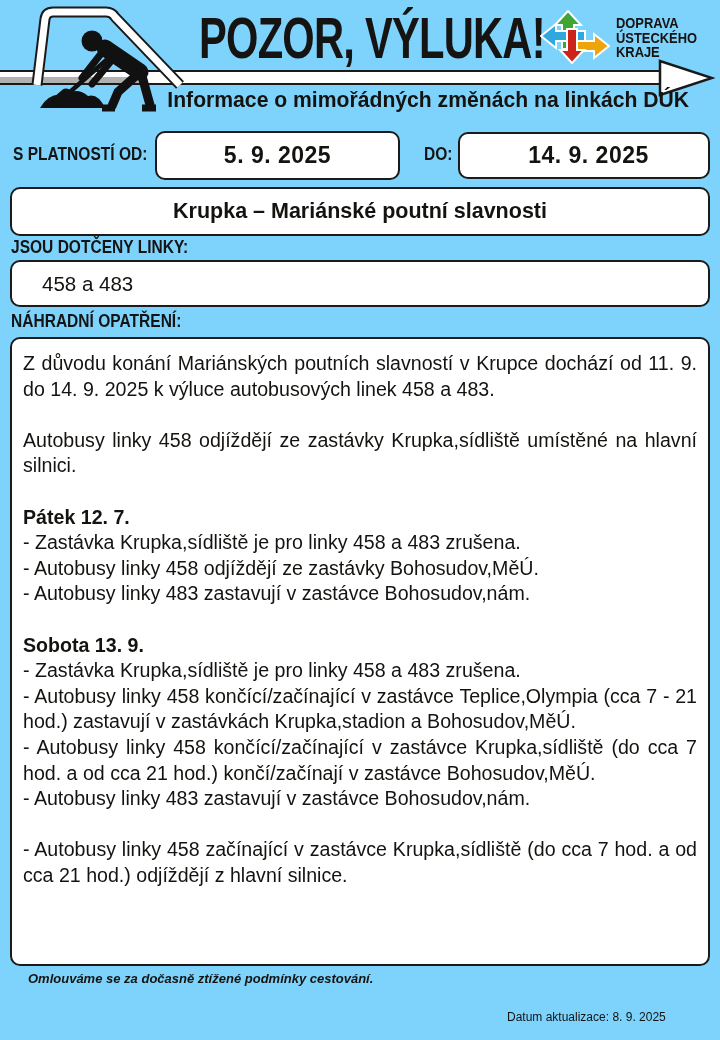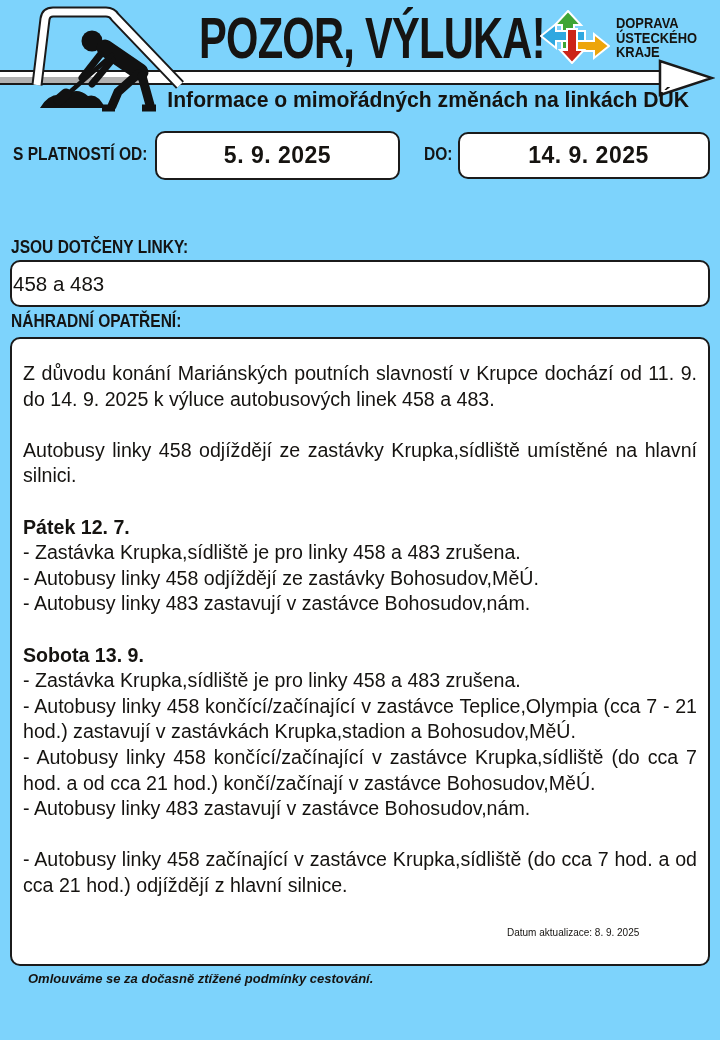--- a/index.html
+++ b/index.html
@@ -54,36 +54,36 @@
   .box-from  { left:155px; top:131px; width:245px; height:49px;
                display:flex; align-items:center; justify-content:center;
                font-size:23px; font-weight:bold; letter-spacing:.5px; }
   .box-to    { left:458px; top:132px; width:252px; height:47px;
                display:flex; align-items:center; justify-content:center;
                font-size:23px; font-weight:bold; letter-spacing:.5px;padding-left:9px; }
   .box-event { left:10px; top:187px; width:700px; height:49px;
                display:flex; align-items:center; justify-content:center;
                font-size:21.5px; font-weight:bold; }
   .box-lines { left:10px; top:260px; width:700px; height:47px;
-               display:flex; align-items:center; padding-left:1px;
+               display:flex; align-items:center; padding-left:30px;
                font-size:20.5px; }
   .box-main  { left:10px; top:337px; width:700px; height:629px;
-               padding:22px 11px; font-size:19.6px; line-height:25.6px; }
+               padding:12px 11px; font-size:19.6px; line-height:25.6px; }
 
   .body-para    { text-align:justify; }
   .body-heading { font-weight:bold; }
   .gap          { height:25.6px; }
 
   
   .footer-apology {
     position:absolute; left:28px; top:971px;
     font-weight:bold; font-style:italic; font-size:13px; white-space:nowrap;
   }
   .footer-updated {
-    position:absolute; left:507px; top:927px; font-size:10px; white-space:nowrap;
+    position:absolute; left:507px; top:1010px; font-size:12px; white-space:nowrap;
   }
 </style>
 </head>
 <body>
 
 <div class="poster">
 
   <div class="band">
     <div class="band-gray"></div>
   </div>
@@ -124,20 +124,21 @@
     <div>DOPRAVA</div>
     <div>ÚSTECKÉHO</div>
     <div>KRAJE</div>
   </div>
 
   <div class="label lbl-from">S PLATNOSTÍ OD:</div>
   <div class="wbox box-from">5. 9. 2025</div>
   <div class="label lbl-do">DO:</div>
   <div class="wbox box-to">14. 9. 2025</div>
 
+  <div class="wbox box-event">Krupka – Mariánské poutní slavnosti</div>
 
   <div class="label lbl-lines">JSOU DOTČENY LINKY:</div>
   <div class="wbox box-lines">458 a 483</div>
 
   <div class="label lbl-measures">NÁHRADNÍ OPATŘENÍ:</div>
   <div class="wbox box-main">
       <div class="body-para">Z důvodu konání Mariánských poutních slavností v Krupce dochází od 11. 9. do 14. 9. 2025 k výluce autobusových linek 458 a 483.</div>
       <div class="gap"></div>
       <div class="body-para">Autobusy linky 458 odjíždějí ze zastávky Krupka,sídliště umístěné na hlavní silnici.</div>
       <div class="gap"></div>

